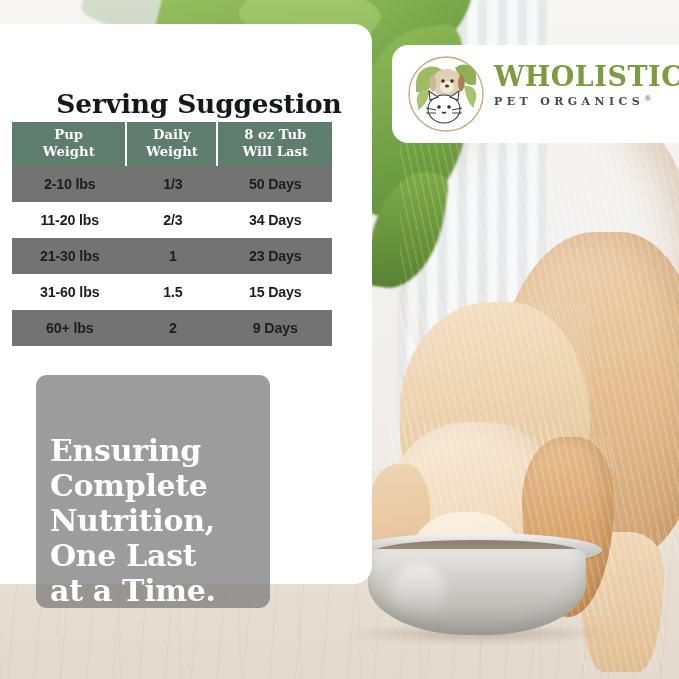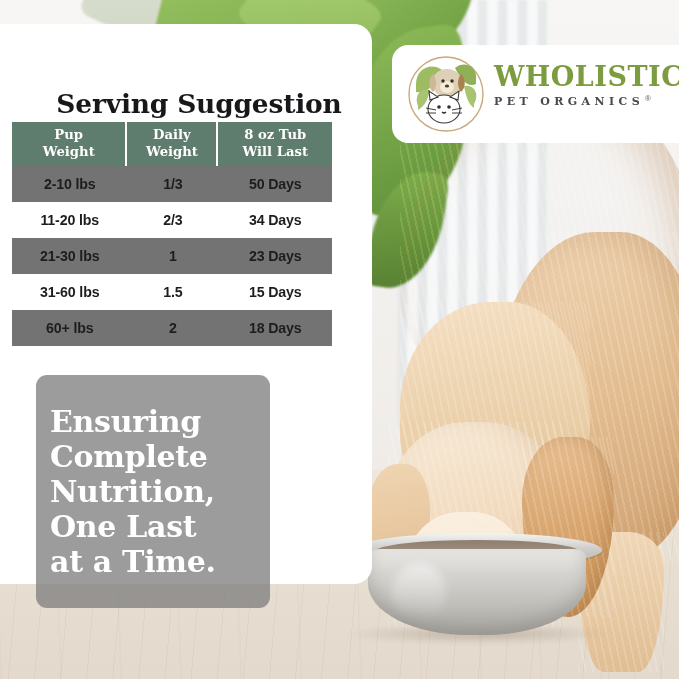--- a/index.html
+++ b/index.html
@@ -294,21 +294,21 @@
     line-height: 1;
   }
 
   
   .tagline-panel {
     position: absolute;
     left: 36px; top: 375px; width: 234px; height: 233px;
     background: rgba(128,128,128,0.78);
     border-radius: 11px;
     display: flex;
-    align-items: center;
+    align-items: flex-end;
   }
   .tagline-text {
     font-family: "DejaVu Serif", "Liberation Serif", serif;
     font-weight: 700;
     font-size: 30px;
     line-height: 1.17;
     color: #ffffff;
     padding-left: 14px;
     letter-spacing: -0.3px;
   }
@@ -408,21 +408,21 @@
             <td>23 Days</td>
           </tr>
           <tr class="even">
             <td>31-60 lbs</td>
             <td>1.5</td>
             <td>15 Days</td>
           </tr>
           <tr class="odd">
             <td>60+ lbs</td>
             <td>2</td>
-            <td>18 Days</td>
+            <td>9 Days</td>
           </tr>
         </tbody>
       </table>
     </div>
   </div>
 
   <div class="logo-card">
     <div class="logo-badge">
       <svg viewBox="0 0 80 80" width="80" height="80">
         <circle cx="40" cy="40" r="37" fill="#ffffff" stroke="#c9a87c" stroke-width="1.4"></circle>

